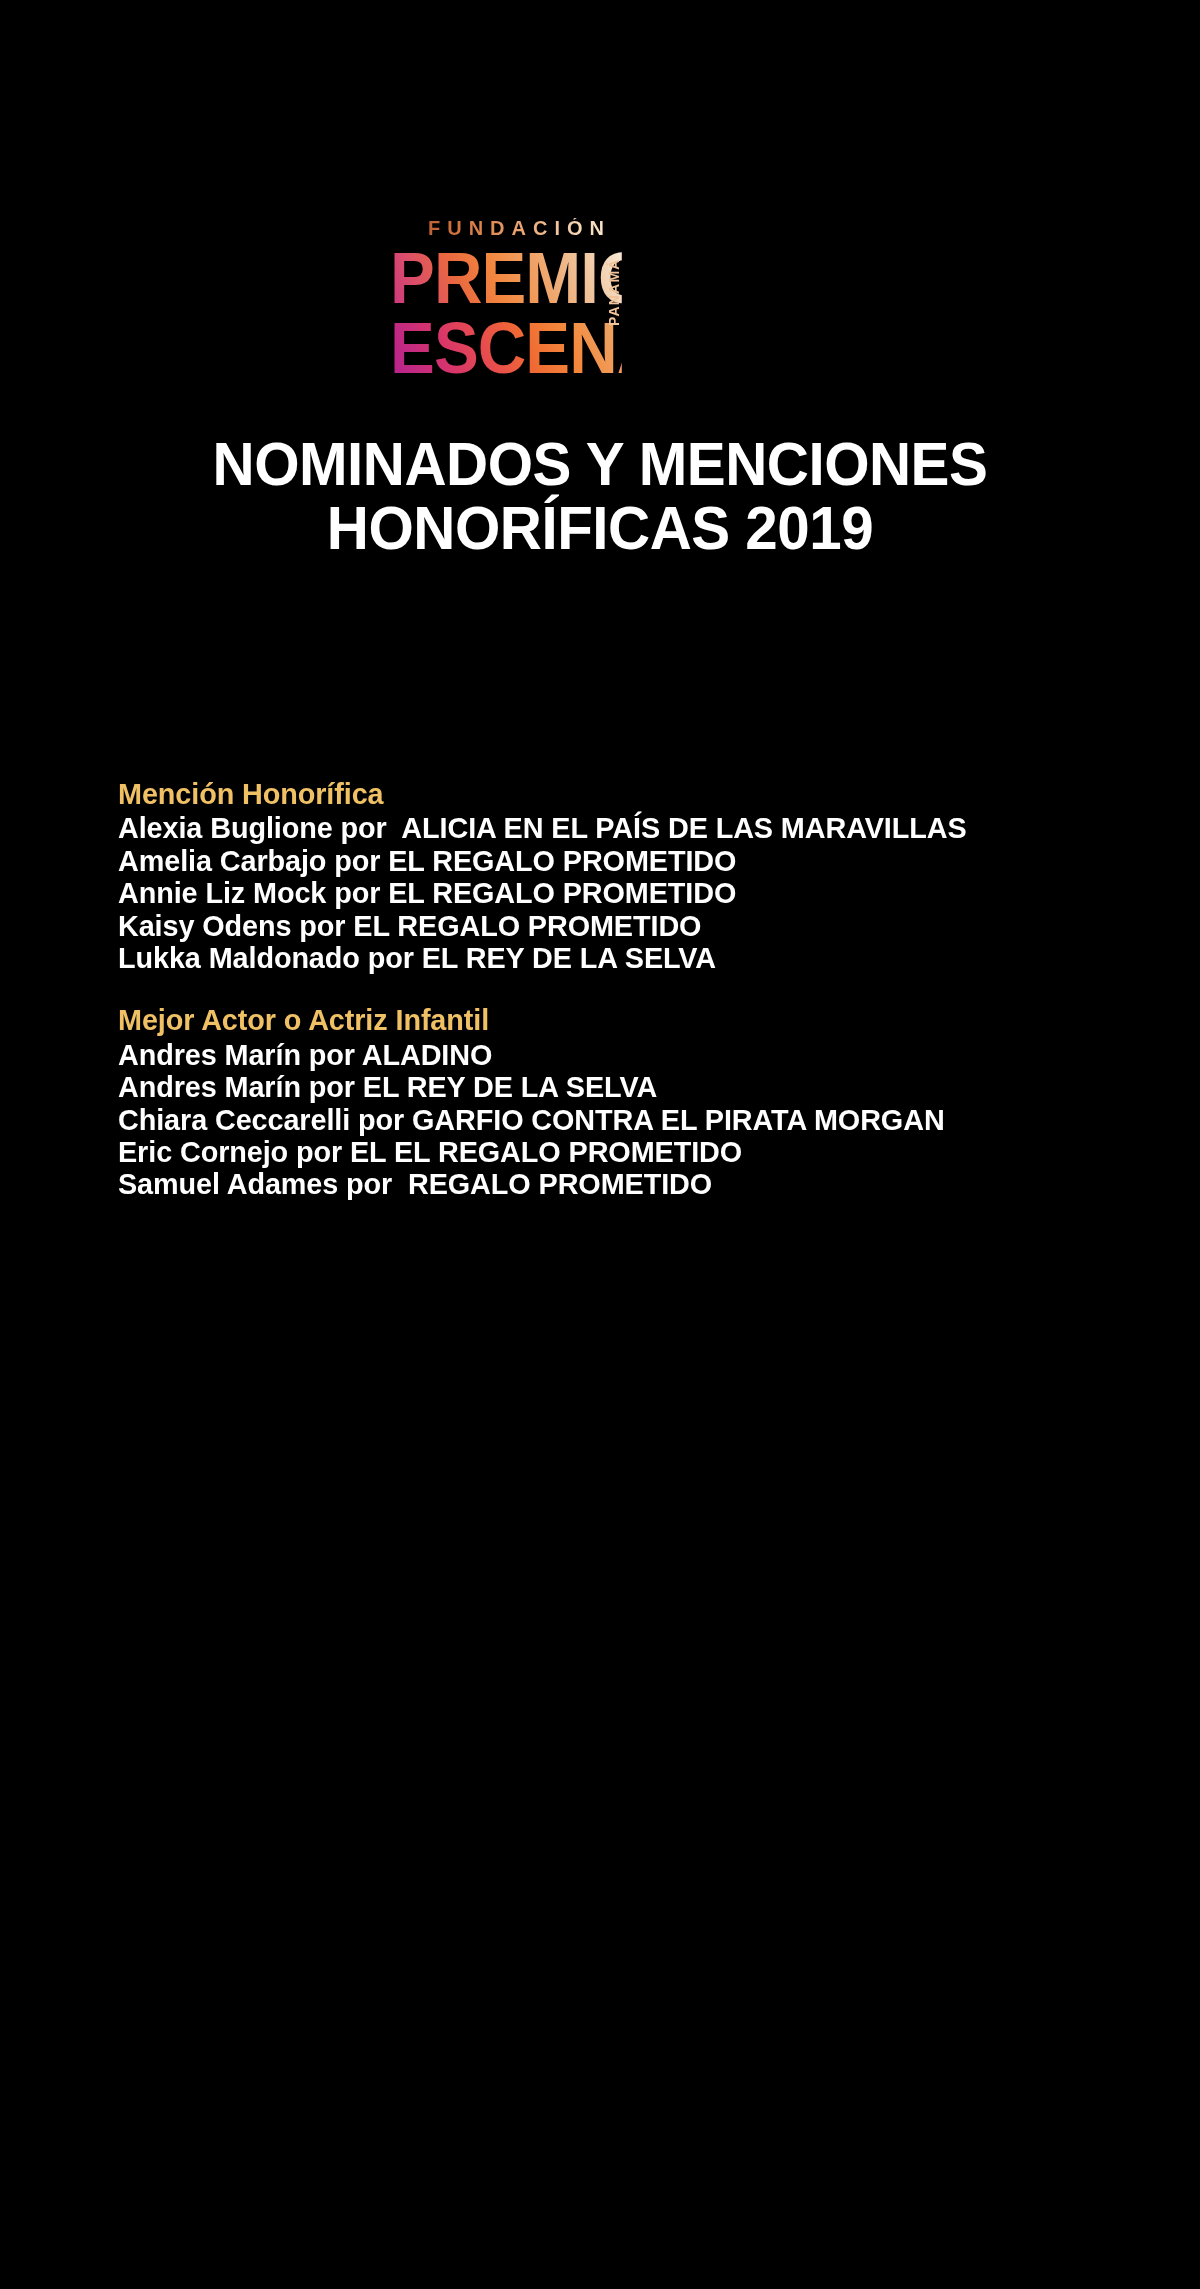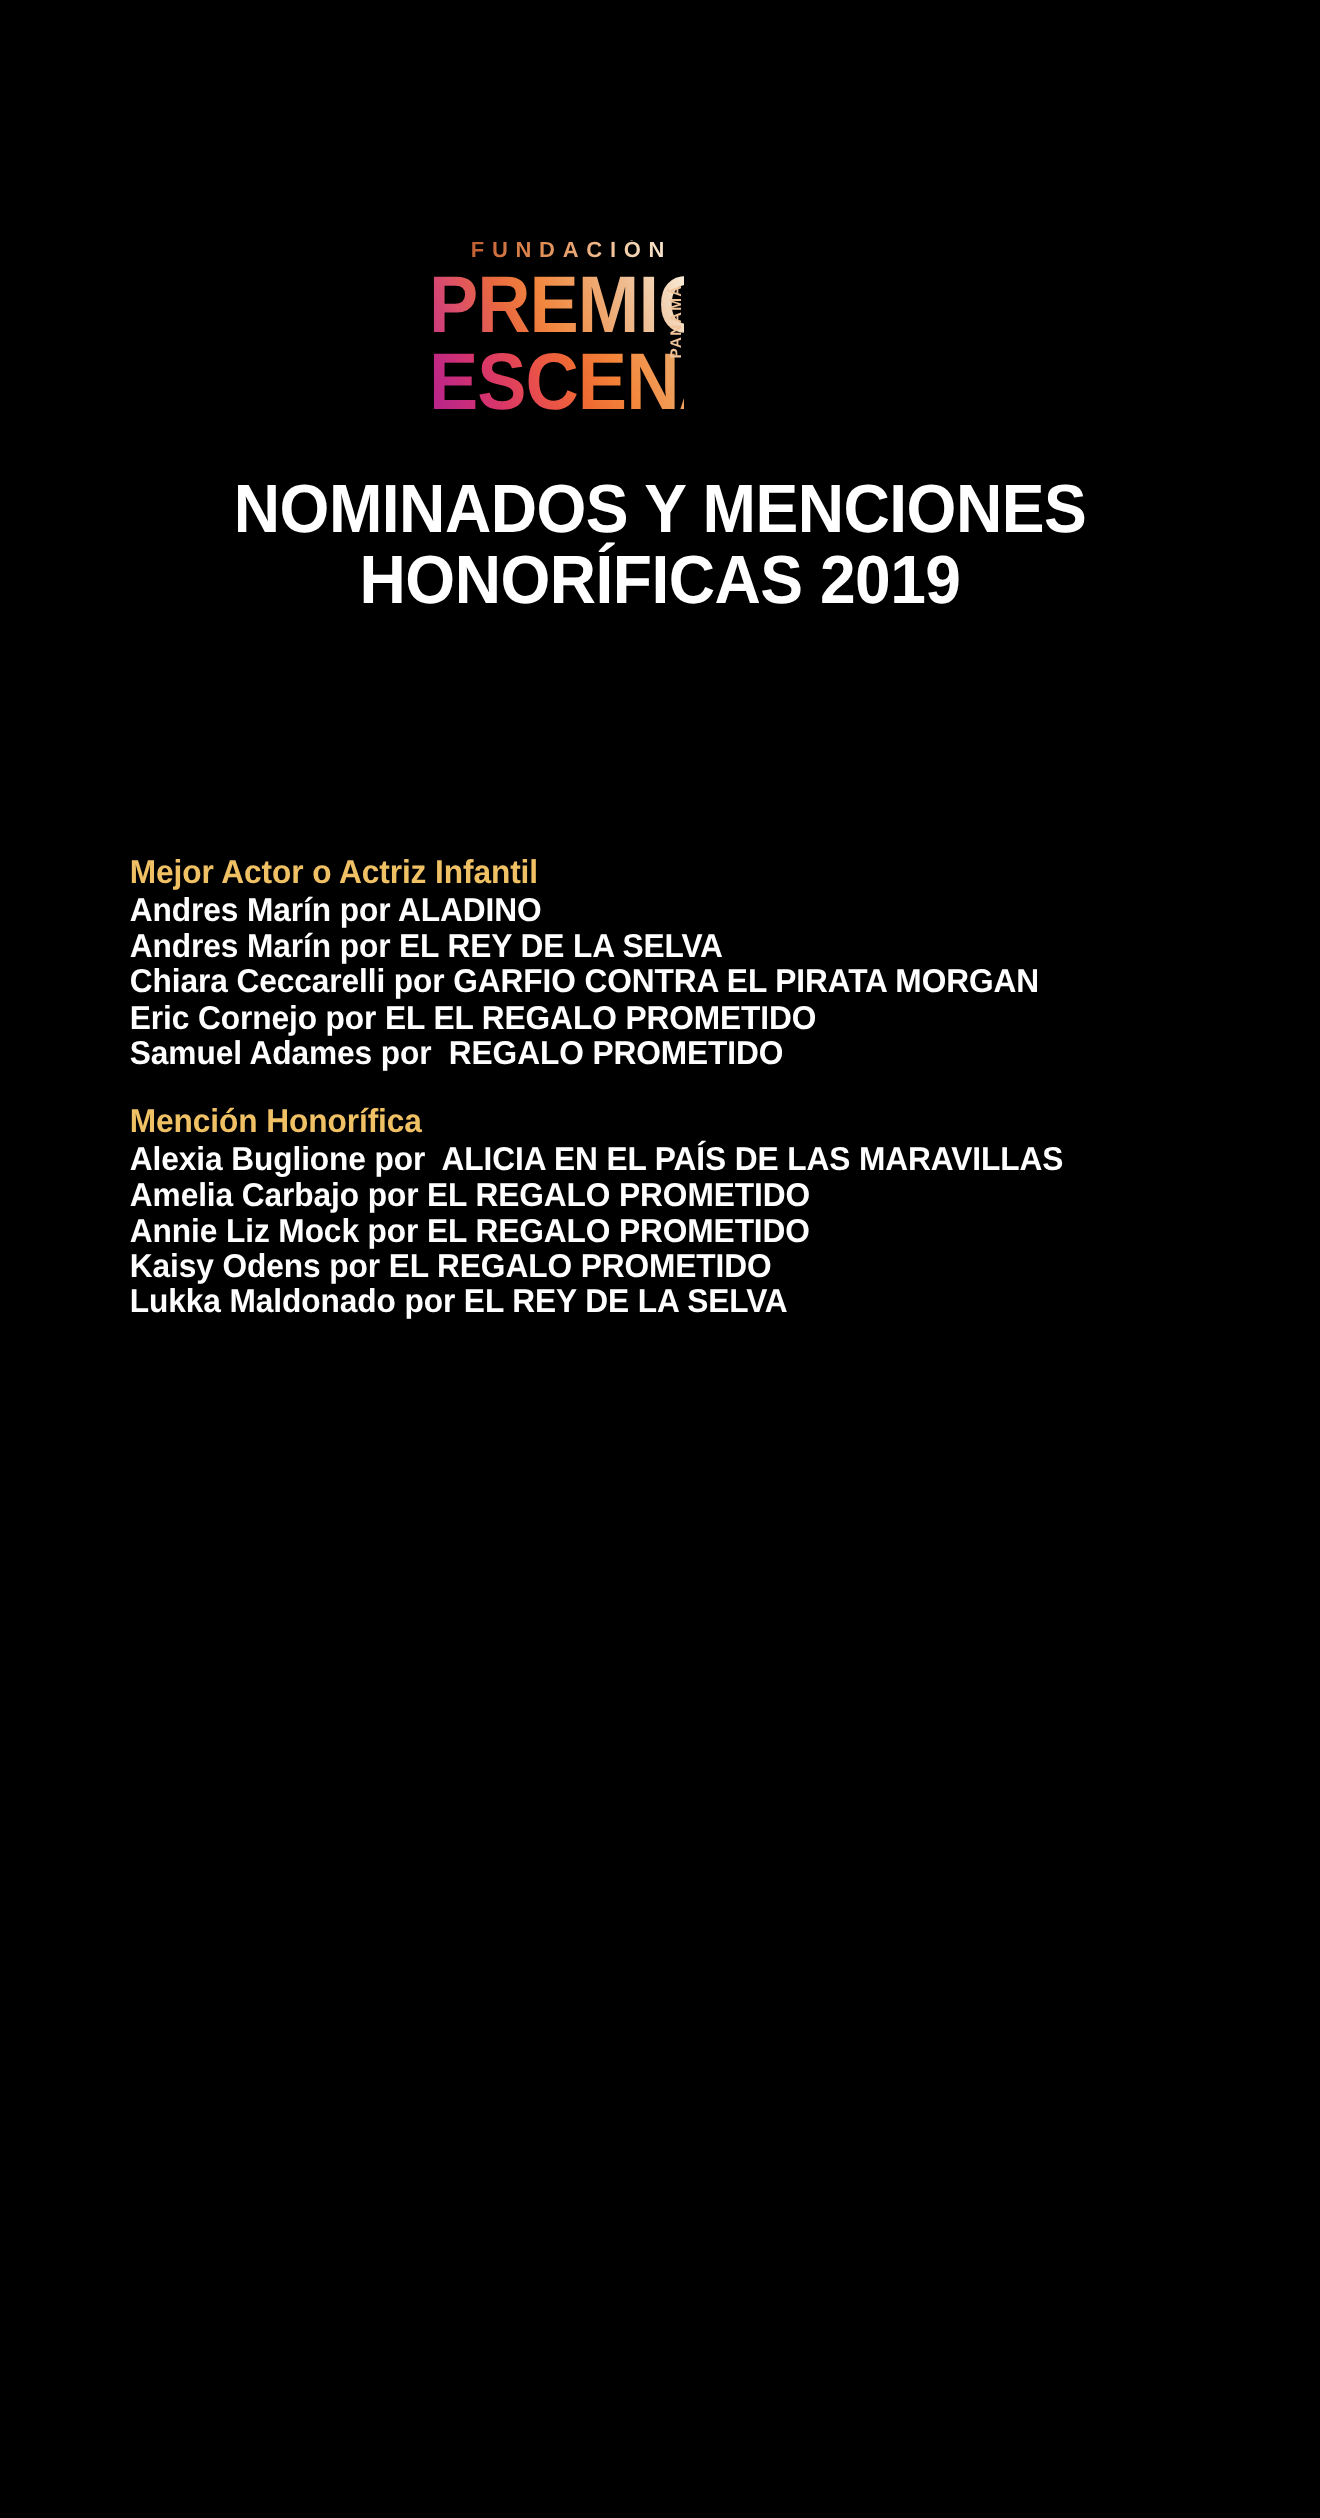--- a/index.html
+++ b/index.html
@@ -197,30 +197,30 @@
 </div>
 
 <div class="headline">
   <span class="hl-line">NOMINADOS Y MENCIONES</span>
   <span class="hl-line">HONORÍFICAS 2019</span>
 </div>
 
 <div class="content">
 
   <div class="section">
+    <div class="section-heading">Mención Honorífica</div>
+    <div class="entry">Alexia Buglione por  ALICIA EN EL PAÍS DE LAS MARAVILLAS</div>
+    <div class="entry">Amelia Carbajo por EL REGALO PROMETIDO</div>
+    <div class="entry">Annie Liz Mock por EL REGALO PROMETIDO</div>
+    <div class="entry">Kaisy Odens por EL REGALO PROMETIDO</div>
+    <div class="entry">Lukka Maldonado por EL REY DE LA SELVA</div>
+  </div>
+
+  <div class="section">
     <div class="section-heading">Mejor Actor o Actriz Infantil</div>
     <div class="entry">Andres Marín por ALADINO</div>
     <div class="entry">Andres Marín por EL REY DE LA SELVA</div>
     <div class="entry">Chiara Ceccarelli por GARFIO CONTRA EL PIRATA MORGAN</div>
     <div class="entry">Eric Cornejo por EL EL REGALO PROMETIDO</div>
     <div class="entry">Samuel Adames por  REGALO PROMETIDO</div>
   </div>
 
-  <div class="section">
-    <div class="section-heading">Mención Honorífica</div>
-    <div class="entry">Alexia Buglione por  ALICIA EN EL PAÍS DE LAS MARAVILLAS</div>
-    <div class="entry">Amelia Carbajo por EL REGALO PROMETIDO</div>
-    <div class="entry">Annie Liz Mock por EL REGALO PROMETIDO</div>
-    <div class="entry">Kaisy Odens por EL REGALO PROMETIDO</div>
-    <div class="entry">Lukka Maldonado por EL REY DE LA SELVA</div>
-  </div>
-
 </div>
 
 </body></html>

